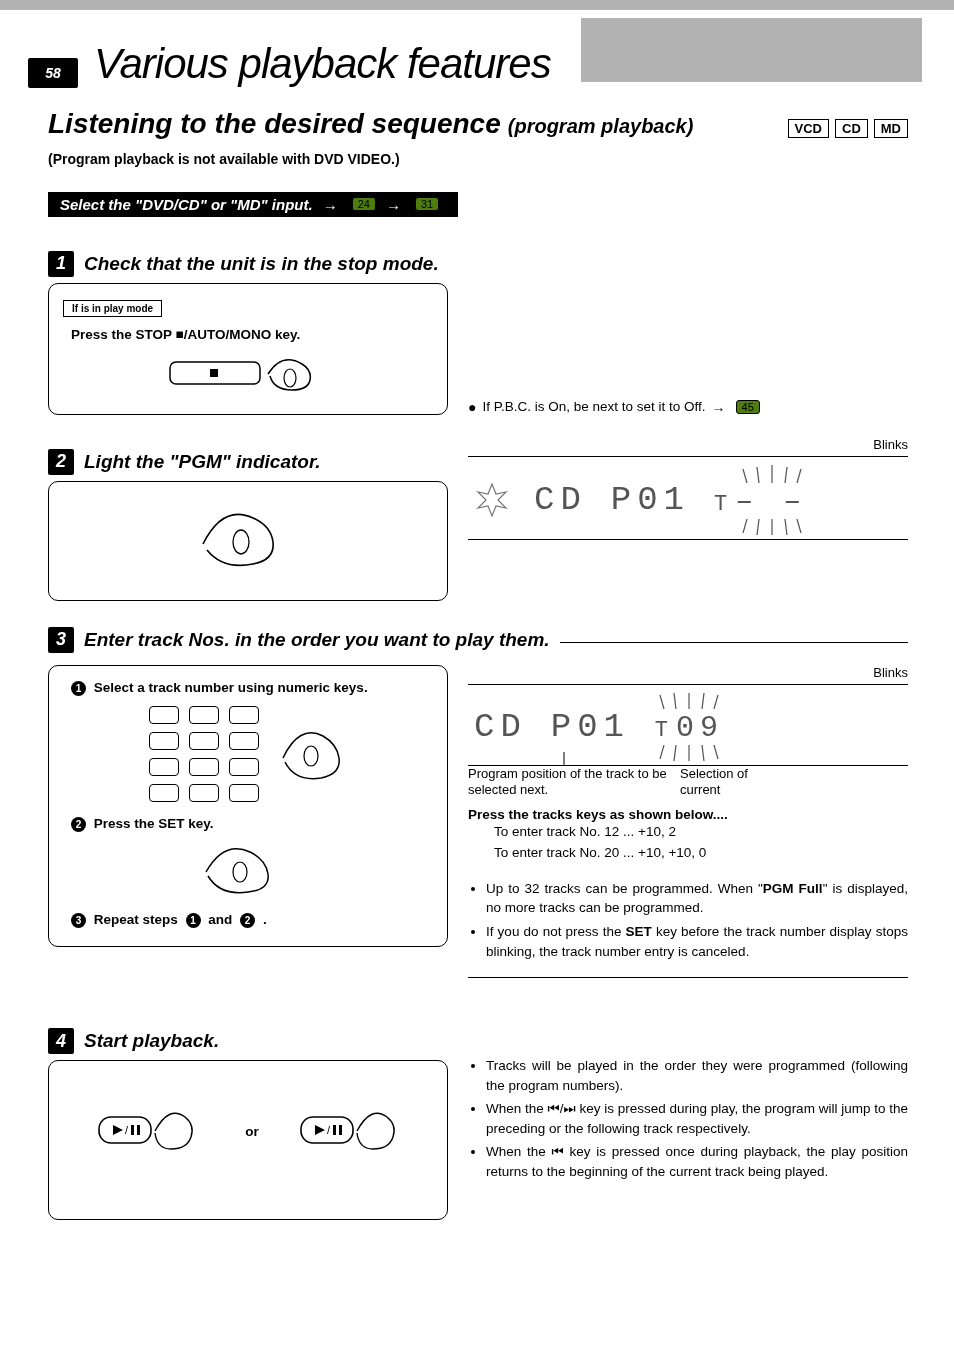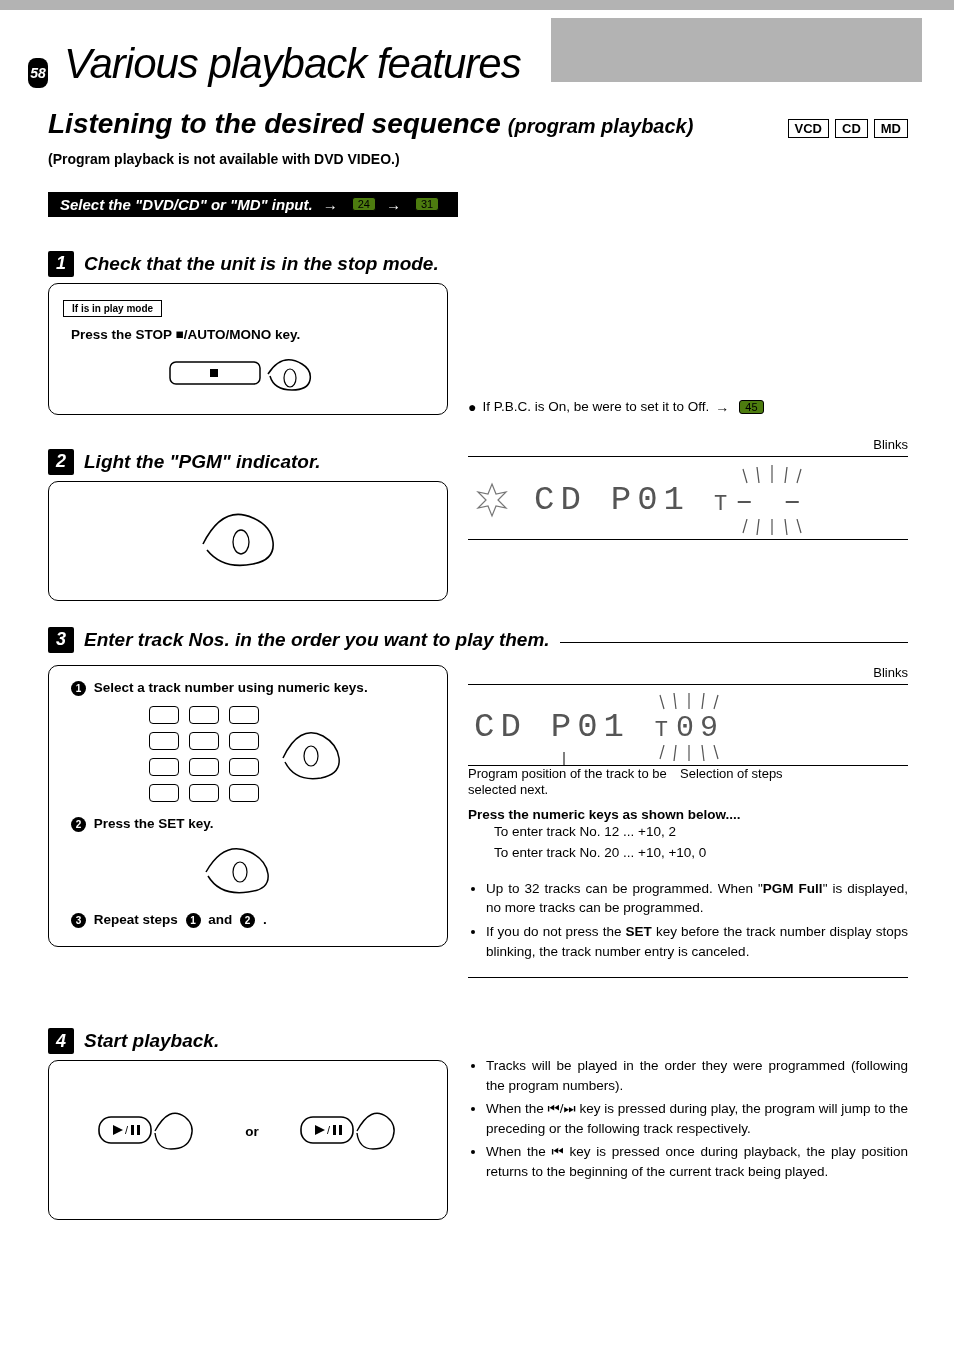--- a/index.html
+++ b/index.html
@@ -1,19 +1,19 @@
 <!DOCTYPE html>
 <html><head>
 <meta charset="utf-8">
 <style>
   * { box-sizing: border-box; margin: 0; padding: 0; }
   html, body { width: 954px; height: 1351px; font-family: "Helvetica Neue", Arial, sans-serif; color: #000; background: #fff; }
   .top-band { height: 10px; background: #b3b3b3; }
   .page-header { display: flex; align-items: flex-end; gap: 16px; padding: 0 32px 0 28px; margin-top: 8px; }
-  .page-badge { width: 20px; height: 30px; background: #000; color: #fff; font-size: 14px; font-weight: bold; font-style: italic; display: flex; align-items: center; justify-content: center; border-radius: 8px; }
+  .page-badge { width: 50px; height: 30px; background: #000; color: #fff; font-size: 14px; font-weight: bold; font-style: italic; display: flex; align-items: center; justify-content: center; border-radius: 2px; }
   .page-title { font-size: 42px; font-weight: 400; font-style: italic; letter-spacing: -1px; margin-top: 16px; }
   .header-band { height: 64px; background: #b3b3b3; flex: 1; margin-bottom: 6px; margin-left: 14px; }
   .content { padding: 20px 46px 20px 48px; position: relative; }
   .section-title-row { display: flex; align-items: baseline; gap: 7px; }
   .section-title { font-size: 28px; font-weight: 700; font-style: italic; }
   .section-sub { font-size: 20px; font-weight: 700; font-style: italic; }
   .badges { margin-left: auto; display: flex; gap: 6px; }
   .badge { border: 1.5px solid #000; font-size: 13px; font-weight: bold; padding: 1px 6px; }
   .intro { margin-top: 10px; font-size: 14px; font-weight: 700; line-height: 1.4; }
   .bar-dark { background: #000; color: #fff; font-style: italic; font-weight: 700; font-size: 15px; padding: 4px 12px; margin-top: 22px; display: flex; align-items: center; gap: 10px; width: 410px; }
@@ -104,21 +104,21 @@
             <rect x="42" y="17" width="8" height="8" fill="#000"></rect>
             <path d="M100 22 q14 -22 34 -10 q10 6 8 16 q-2 10 -18 10 q-18 0 -22 -14" fill="none" stroke="#000" stroke-width="1.5"></path>
             <ellipse cx="122" cy="26" rx="6" ry="9" fill="none" stroke="#000" stroke-width="1.2"></ellipse>
           </svg>
         </div>
       </div>
     </div>
     <div class="right" style="display:flex; align-items:flex-end;">
       <div class="right-note" style="margin-top:140px;">
         <span>●</span>
-        <span class="plain13">If P.B.C. is On, be were to set it to Off.</span>
+        <span class="plain13">If P.B.C. is On, be next to set it to Off.</span>
         <span>→</span>
         <span class="ref-chip" style="border-color:#000;">45</span>
       </div>
     </div>
   </div>
 
   <div class="two-col">
     <div class="left">
       <div class="step-head">
         <div class="step-num">2</div>
@@ -263,24 +263,24 @@
           </span>
         </div>
       </div>
       <div class="mini-row">
         <div class="mini-label" style="max-width:200px; position:relative; padding-left:0;">
           <svg width="12" height="14" style="position:absolute; left:90px; top:-14px;">
               <line x1="6" y1="0" x2="6" y2="14" stroke="#000"></line>
             </svg>
           <span>Program position of the track to be selected next.</span>
         </div>
-        <div class="mini-label" style="text-align:left; max-width:110px;">Selection of steps</div>
-      </div>
-
-      <div class="info-bold">Press the numeric keys as shown below....</div>
+        <div class="mini-label" style="text-align:left; max-width:110px;">Selection of current</div>
+      </div>
+
+      <div class="info-bold">Press the tracks keys as shown below....</div>
       <div class="info-lines">
         <div>To enter track No. 12  ... +10, 2</div>
         <div>To enter track No. 20  ... +10, +10, 0</div>
       </div>
 
       <ul class="bullets">
         <li>
           <span>Up to 32 tracks can be programmed. When "</span><b>PGM Full</b><span>" is displayed, no more tracks can be programmed.</span>
         </li>
         <li>

